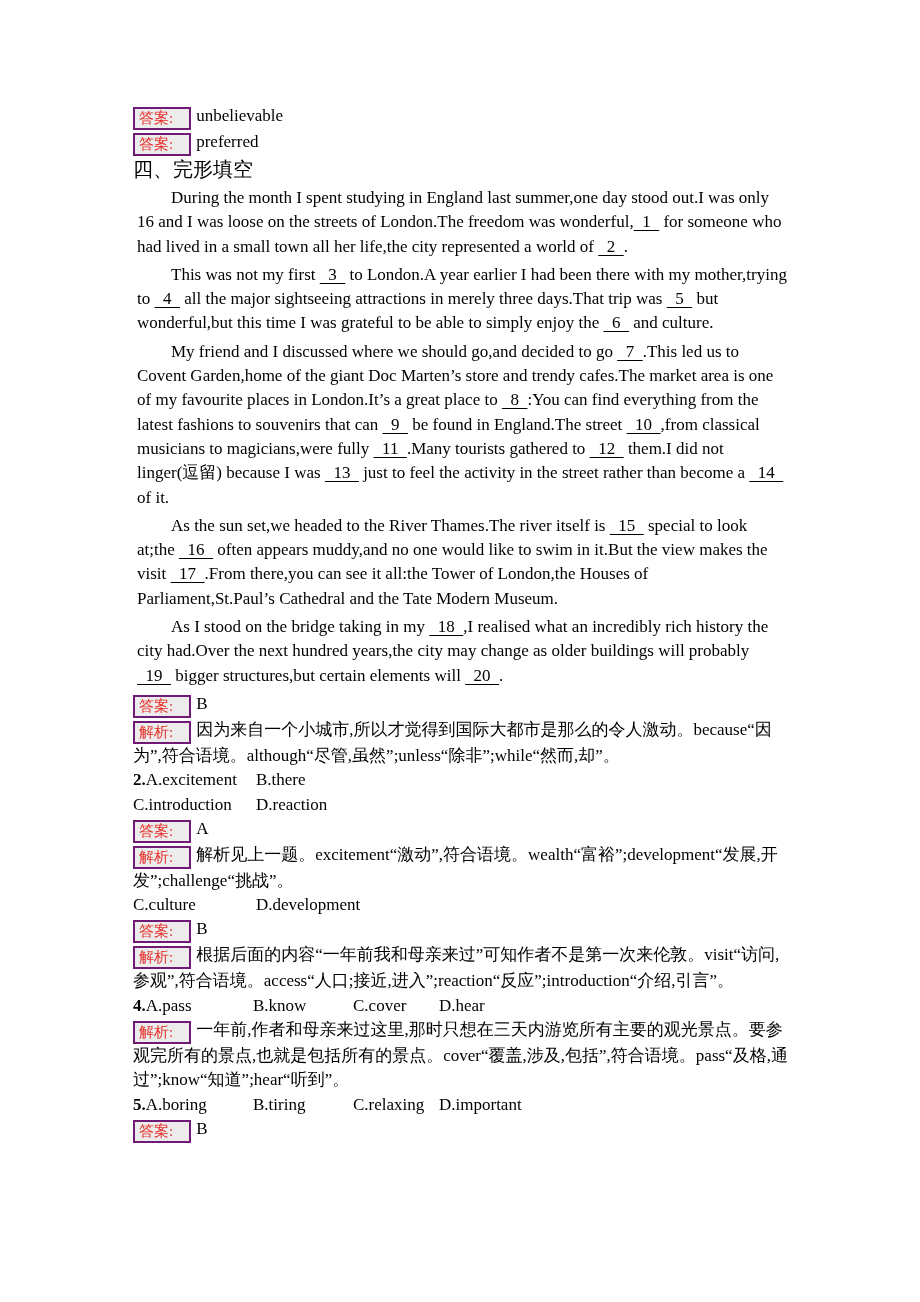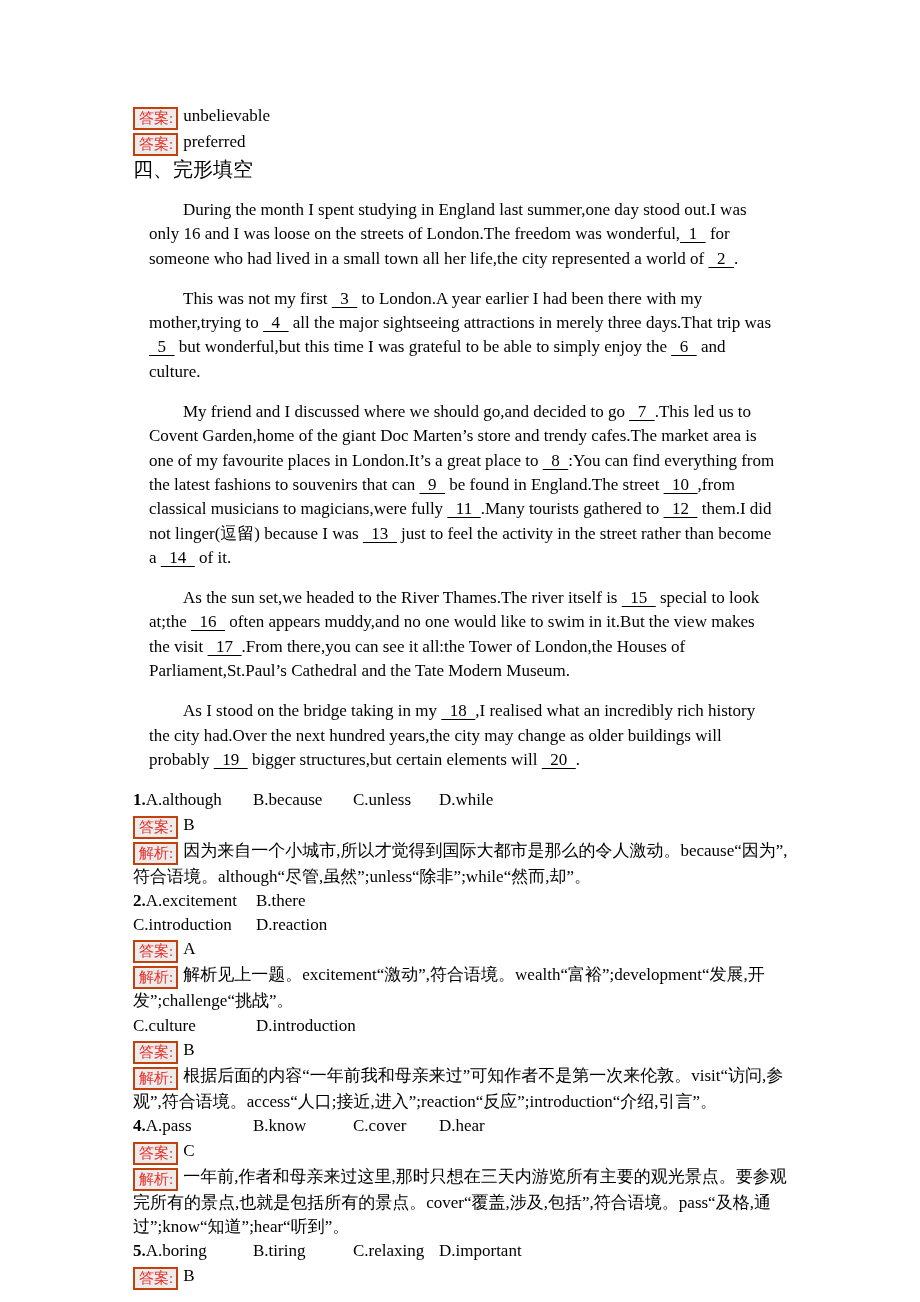--- a/index.html
+++ b/index.html
@@ -17,39 +17,39 @@
   }
   .content {
     position: absolute;
     left: 133px;
     top: 104px;
     width: 658px;
   }
   .tag {
     display: inline-block;
     box-sizing: border-box;
-    border: 2px solid #c2410c;
+    border: 2px solid #701a75;
     background: #ececec;
     color: #e8302a;
     font-size: 15px;
     line-height: 17px;
-    padding: 1px 3px 1px 4px;
+    padding: 1px 16px 1px 4px;
     margin-right: 5px;
     vertical-align: -2px;
   }
   .ans-line { white-space: nowrap; }
   .bold { font-weight: bold; }
   .heading {
     font-family: "DejaVu Sans", "Liberation Sans", sans-serif;
     font-weight: normal;
     font-size: 20px;
     line-height: 26px;
     margin: 0 0 1px 0;
   }
-  .passage p { margin: 16px; text-indent: 34px; }
+  .passage p { margin: 4px; text-indent: 34px; }
   .blank { text-decoration: underline; text-underline-offset: 3px; }
   .question { margin: 0; }
   .opt-row { white-space: nowrap; }
   .cell { display: inline-block; }
   .row-c0 { min-width: 120px; }
   .row-c1 { min-width: 100px; }
   .row-c2 { min-width: 86px; }
   .grid-c0 { min-width: 123px; }
   .exp-text { }
 </style>
@@ -73,23 +73,20 @@
     <div class="passage" id="passage">
         <p>During the month I spent studying in England last summer,one day stood out.I was only 16 and I was loose on the streets of London.The freedom was wonderful,<span class="blank">&nbsp;&nbsp;1&nbsp;&nbsp;</span> for someone who had lived in a small town all her life,the city represented a world of <span class="blank">&nbsp;&nbsp;2&nbsp;&nbsp;</span>.</p>
         <p>This was not my first <span class="blank">&nbsp;&nbsp;3&nbsp;&nbsp;</span> to London.A year earlier I had been there with my mother,trying to <span class="blank">&nbsp;&nbsp;4&nbsp;&nbsp;</span> all the major sightseeing attractions in merely three days.That trip was <span class="blank">&nbsp;&nbsp;5&nbsp;&nbsp;</span> but wonderful,but this time I was grateful to be able to simply enjoy the <span class="blank">&nbsp;&nbsp;6&nbsp;&nbsp;</span> and culture.</p>
         <p>My friend and I discussed where we should go,and decided to go <span class="blank">&nbsp;&nbsp;7&nbsp;&nbsp;</span>.This led us to Covent Garden,home of the giant Doc Marten’s store and trendy cafes.The market area is one of my favourite places in London.It’s a great place to <span class="blank">&nbsp;&nbsp;8&nbsp;&nbsp;</span>:You can find everything from the latest fashions to souvenirs that can <span class="blank">&nbsp;&nbsp;9&nbsp;&nbsp;</span> be found in England.The street <span class="blank">&nbsp;&nbsp;10&nbsp;&nbsp;</span>,from classical musicians to magicians,were fully <span class="blank">&nbsp;&nbsp;11&nbsp;&nbsp;</span>.Many tourists gathered to <span class="blank">&nbsp;&nbsp;12&nbsp;&nbsp;</span> them.I did not linger(逗留) because I was <span class="blank">&nbsp;&nbsp;13&nbsp;&nbsp;</span> just to feel the activity in the street rather than become a <span class="blank">&nbsp;&nbsp;14&nbsp;&nbsp;</span> of it.</p>
         <p>As the sun set,we headed to the River Thames.The river itself is <span class="blank">&nbsp;&nbsp;15&nbsp;&nbsp;</span> special to look at;the <span class="blank">&nbsp;&nbsp;16&nbsp;&nbsp;</span> often appears muddy,and no one would like to swim in it.But the view makes the visit <span class="blank">&nbsp;&nbsp;17&nbsp;&nbsp;</span>.From there,you can see it all:the Tower of London,the Houses of Parliament,St.Paul’s Cathedral and the Tate Modern Museum.</p>
         <p>As I stood on the bridge taking in my <span class="blank">&nbsp;&nbsp;18&nbsp;&nbsp;</span>,I realised what an incredibly rich history the city had.Over the next hundred years,the city may change as older buildings will probably <span class="blank">&nbsp;&nbsp;19&nbsp;&nbsp;</span> bigger structures,but certain elements will <span class="blank">&nbsp;&nbsp;20&nbsp;&nbsp;</span>.</p>
       </div>
 
     <div id="questions">
   <div class="question">
-    <div class="q-options">
-            <div class="opt-row"><span class="cell row-c0"><span class="bold">1.</span>A.although</span><span class="cell row-c1">B.because</span><span class="cell row-c2">C.unless</span><span class="cell ">D.while</span></div>
-          </div>
     <div class="ans-line">
       <span class="tag">答案:</span><span class="ans-val">B</span>
     </div>
     <div class="exp-line">
       <span class="tag">解析:</span><span class="exp-text">因为来自一个小城市,所以才觉得到国际大都市是那么的令人激动。because“因为”,符合语境。although“尽管,虽然”;unless“除非”;while“然而,却”。</span>
     </div>
   </div>
 
   <div class="question">
     <div class="q-options">
@@ -99,37 +96,34 @@
     <div class="ans-line">
       <span class="tag">答案:</span><span class="ans-val">A</span>
     </div>
     <div class="exp-line">
       <span class="tag">解析:</span><span class="exp-text">解析见上一题。excitement“激动”,符合语境。wealth“富裕”;development“发展,开发”;challenge“挑战”。</span>
     </div>
   </div>
 
   <div class="question">
     <div class="q-options">
-            <div class="opt-row"><span class="cell grid-c0">C.culture</span><span class="cell ">D.introduction</span></div>
+            <div class="opt-row"><span class="cell grid-c0">C.culture</span><span class="cell ">D.development</span></div>
           </div>
     <div class="ans-line">
       <span class="tag">答案:</span><span class="ans-val">B</span>
     </div>
     <div class="exp-line">
       <span class="tag">解析:</span><span class="exp-text">根据后面的内容“一年前我和母亲来过”可知作者不是第一次来伦敦。visit“访问,参观”,符合语境。access“人口;接近,进入”;reaction“反应”;introduction“介绍,引言”。</span>
     </div>
   </div>
 
   <div class="question">
     <div class="q-options">
             <div class="opt-row"><span class="cell row-c0"><span class="bold">4.</span>A.pass</span><span class="cell row-c1">B.know</span><span class="cell row-c2">C.cover</span><span class="cell ">D.hear</span></div>
           </div>
-    <div class="ans-line">
-      <span class="tag">答案:</span><span class="ans-val">C</span>
-    </div>
     <div class="exp-line">
       <span class="tag">解析:</span><span class="exp-text">一年前,作者和母亲来过这里,那时只想在三天内游览所有主要的观光景点。要参观完所有的景点,也就是包括所有的景点。cover“覆盖,涉及,包括”,符合语境。pass“及格,通过”;know“知道”;hear“听到”。</span>
     </div>
   </div>
 
   <div class="question">
     <div class="q-options">
             <div class="opt-row"><span class="cell row-c0"><span class="bold">5.</span>A.boring</span><span class="cell row-c1">B.tiring</span><span class="cell row-c2">C.relaxing</span><span class="cell ">D.important</span></div>
           </div>
     <div class="ans-line">

